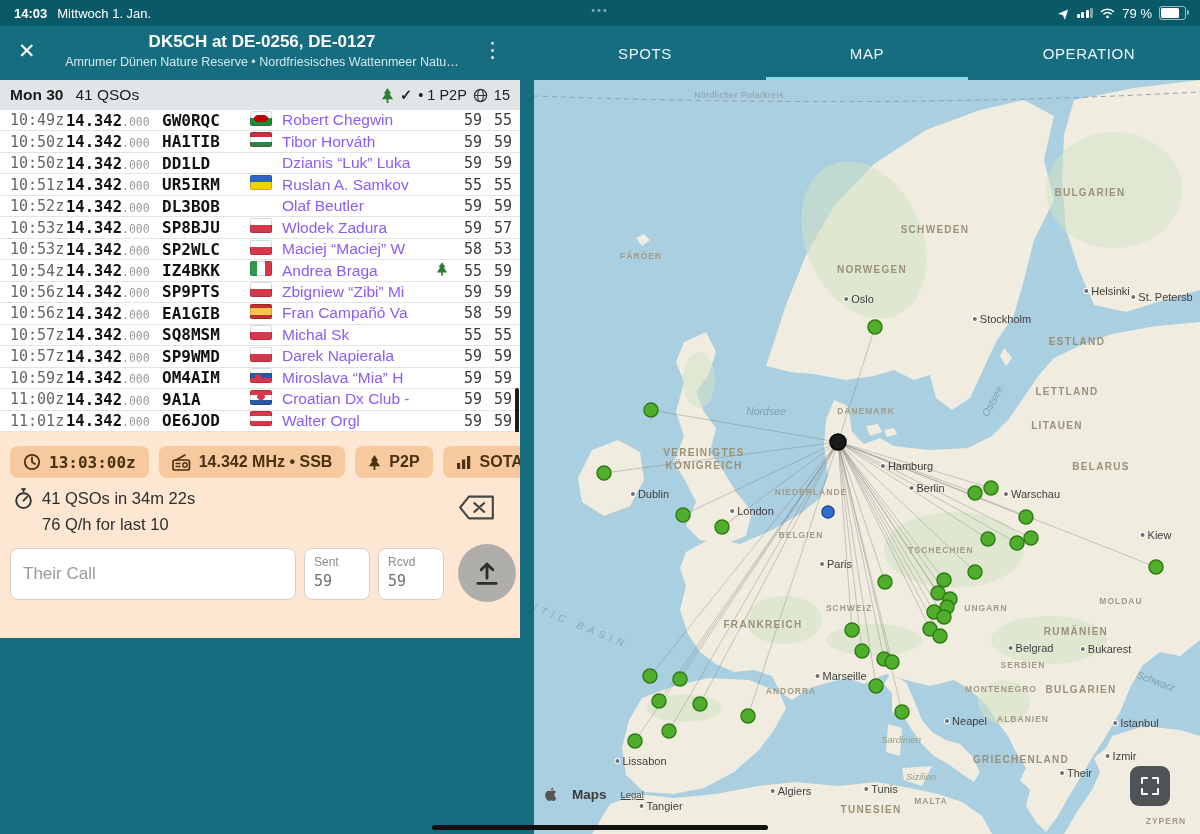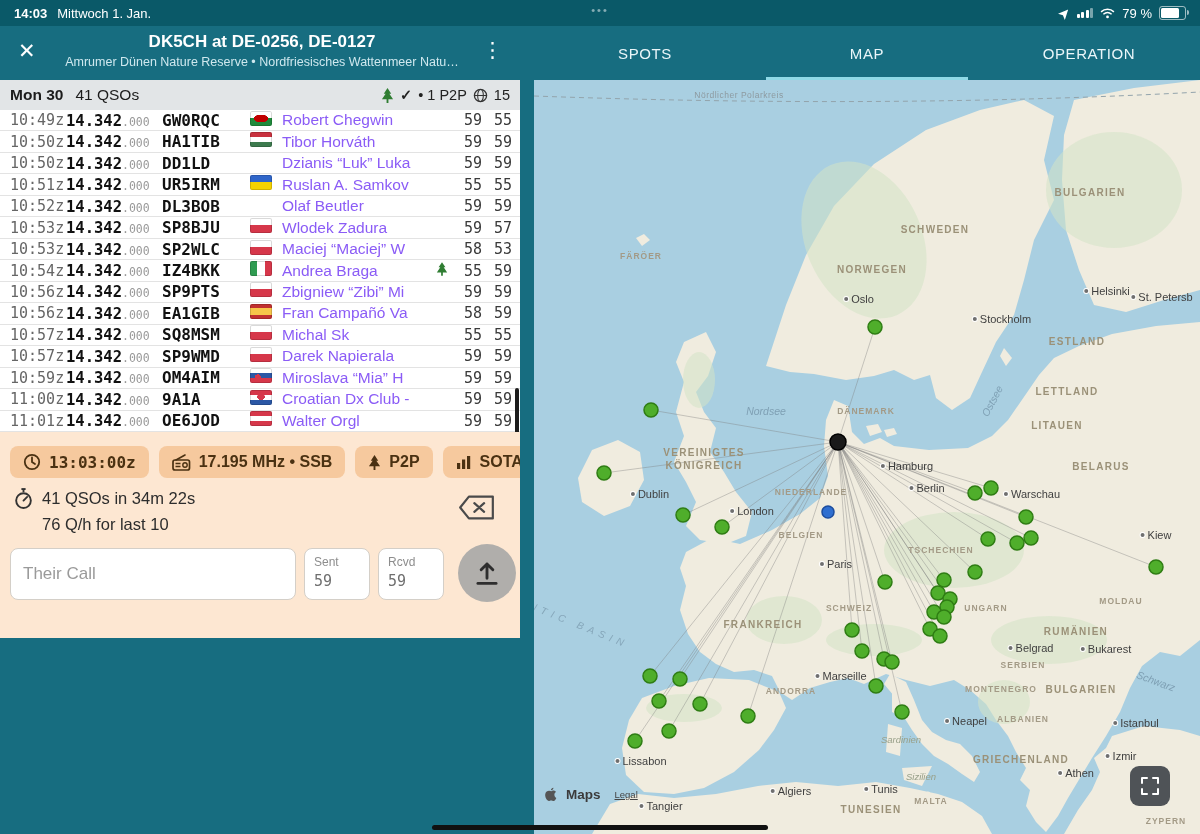--- a/index.html
+++ b/index.html
@@ -98,21 +98,21 @@
   .mlabel{position:absolute;transform:translate(-50%,-50%);white-space:nowrap;pointer-events:none;z-index:3;}
   .country{font-size:10px;letter-spacing:1.3px;color:#9b9178;font-weight:700;}
   .country-sm{font-size:8.5px;letter-spacing:1px;color:#a39a86;font-weight:700;}
   .city{font-size:11px;color:#3f3f3f;display:flex;align-items:center;gap:3px;}
   .cdot{width:4px;height:4px;border-radius:50%;background:#6f6f6f;box-shadow:0 0 0 1px #fff;}
   .sea{font-size:10.5px;font-style:italic;color:#7fa0b4;}
   .region{font-size:9.5px;font-style:italic;color:#98a089;}
   .ocean{font-size:10px;font-style:italic;letter-spacing:5px;color:#86a7ba;}
   .polar{font-size:8.5px;color:#8d9aa0;letter-spacing:.5px;}
   .attribution{position:absolute;left:10px;bottom:32px;display:flex;align-items:center;gap:14px;z-index:4;}
-  .attr-brand{display:flex;align-items:center;gap:9px;font-size:13.5px;font-weight:700;color:#3c3c3c;}
+  .attr-brand{display:flex;align-items:center;gap:15px;font-size:13.5px;font-weight:700;color:#3c3c3c;}
   .attr-legal{font-size:9.5px;color:#444;text-decoration:underline;cursor:pointer;}
   .fullscreen-btn{position:absolute;left:596px;top:686px;width:40px;height:40px;border-radius:9px;
     background:rgba(56,62,68,.88);border:0;display:flex;align-items:center;justify-content:center;cursor:pointer;z-index:4;}
 
   .home-indicator{position:absolute;left:50%;bottom:4px;transform:translateX(-50%);
     width:336px;height:5px;border-radius:3px;background:#111;z-index:50;}
 </style>
 </head>
 <body>
 
@@ -347,21 +347,21 @@
           </svg>
           <span class="mono">13:03:00z</span>
         </button>
         <button class="pill">
           <svg width="19" height="17" viewBox="0 0 19 17">
             <path d="M4 6 L13 1" stroke="#4a3112" stroke-width="1.6" fill="none" stroke-linecap="round"></path>
             <rect x="1" y="6" width="16.5" height="10" rx="2" fill="none" stroke="#4a3112" stroke-width="1.7"></rect>
             <circle cx="13" cy="11" r="2.2" fill="none" stroke="#4a3112" stroke-width="1.4"></circle>
             <path d="M3.5 9.5 h5 M3.5 12.5 h5" stroke="#4a3112" stroke-width="1.3"></path>
           </svg>
-          <span>17.195 MHz • SSB</span>
+          <span>14.342 MHz • SSB</span>
         </button>
         <button class="pill">
           <svg width="13" height="15" viewBox="0 0 14 16">
               <path d="M7 0 L11 6 L9 6 L13 12 L8 12 L8 16 L6 16 L6 12 L1 12 L5 6 L3 6 Z" fill="#4a3112"></path>
             </svg>
           <span>P2P</span>
         </button>
         <button class="pill">
           <svg width="16" height="14" viewBox="0 0 16 14">
             <rect x="1" y="8" width="3.2" height="6" fill="#4a3112"></rect>
@@ -622,21 +622,21 @@
         <div class="mlabel city" style="left: 587px; top: 676px;">
           <span class="cdot"></span>
           <span>Izmir</span>
         </div>
         <div class="mlabel city" style="left: 107px; top: 681px;">
           <span class="cdot"></span>
           <span>Lissabon</span>
         </div>
         <div class="mlabel city" style="left: 542px; top: 693px;">
           <span class="cdot"></span>
-          <span>Athen</span>
+          <span>Their</span>
         </div>
         <div class="mlabel city" style="left: 257px; top: 711px;">
           <span class="cdot"></span>
           <span>Algiers</span>
         </div>
         <div class="mlabel city" style="left: 347px; top: 709px;">
           <span class="cdot"></span>
           <span>Tunis</span>
         </div>
         <div class="mlabel region" style="left: 387px; top: 696px;">Sizilien</div>

